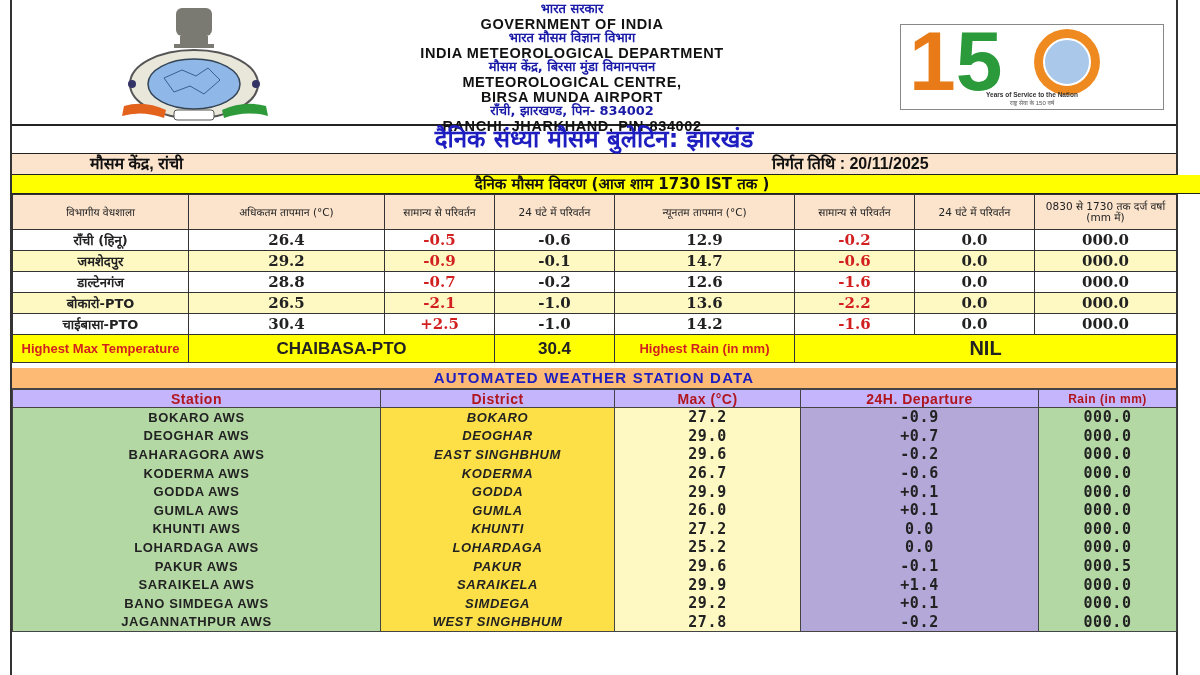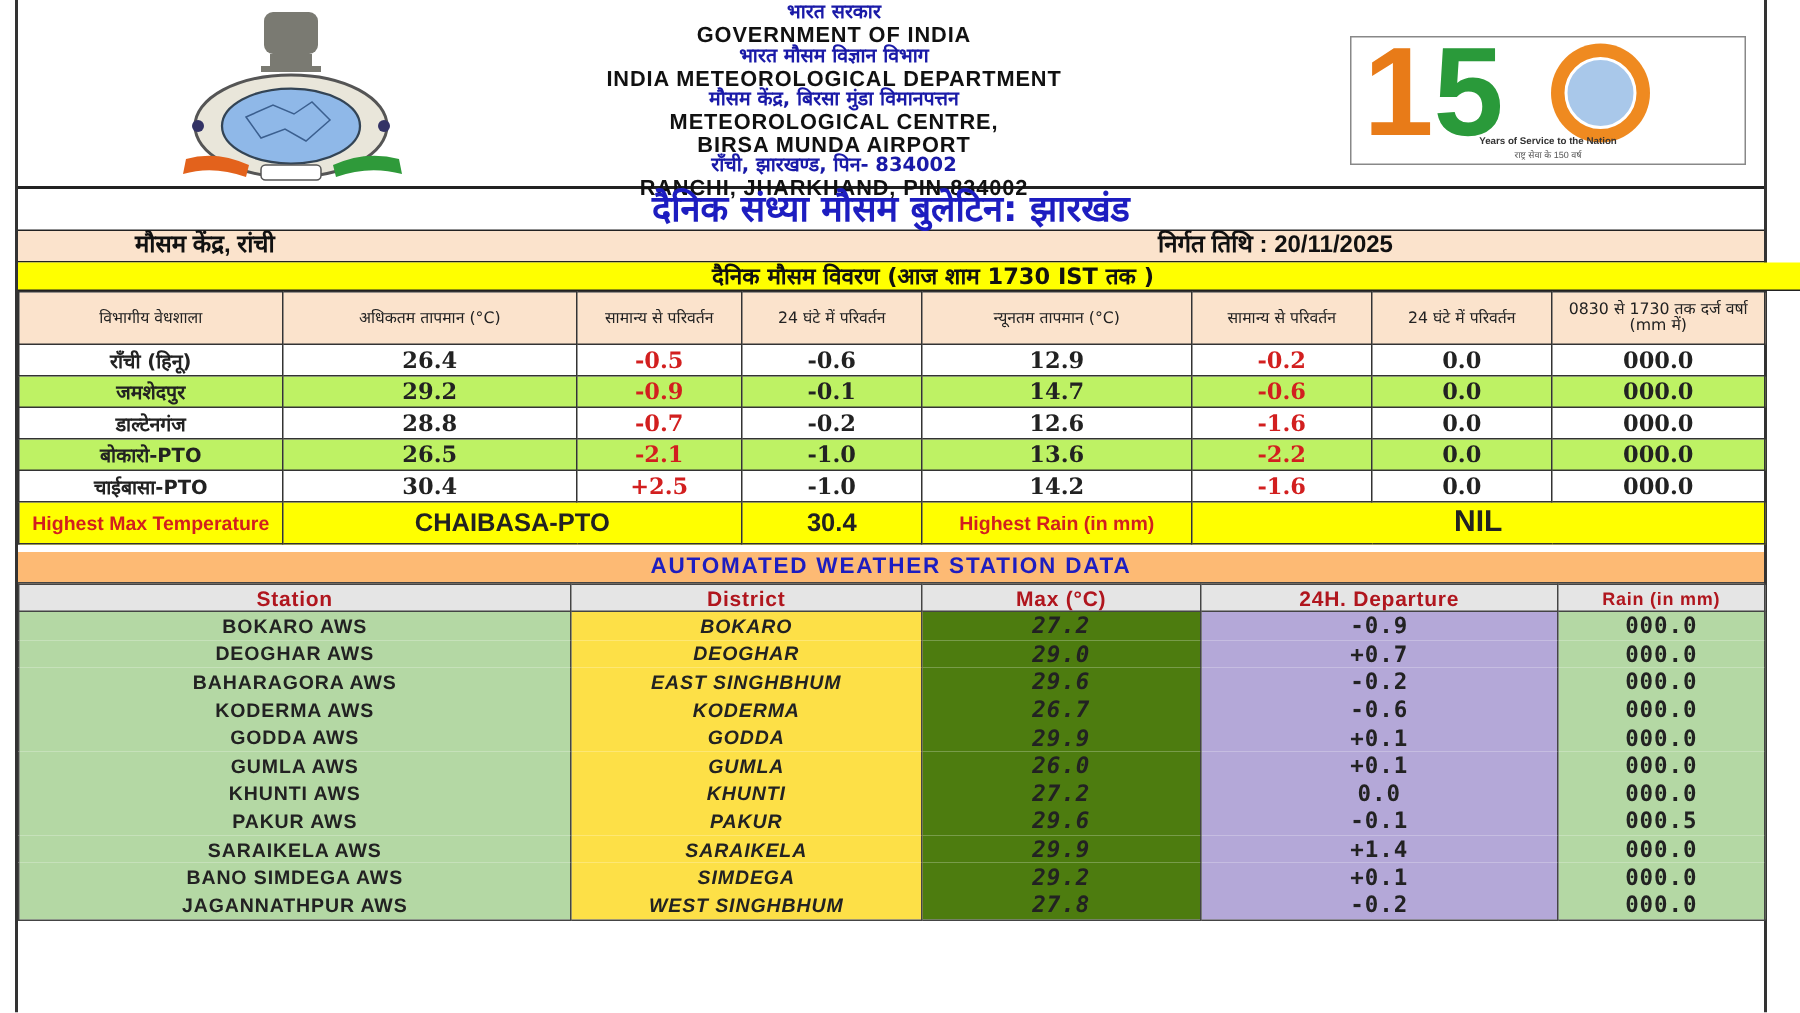--- a/index.html
+++ b/index.html
@@ -1,21 +1,21 @@
 <!DOCTYPE html>
 <html><head>
 <meta charset="utf-8">
 <style>
   html,body{margin:0;padding:0;background:#fff;}
   body{width:1200px;height:675px;overflow:hidden;position:relative;font-family:"Liberation Sans",sans-serif;}
   .sheet{position:absolute;left:10px;top:0;width:1168px;height:675px;border-left:2px solid #333;border-right:2px solid #333;box-sizing:border-box;}
   
   .hdr{position:absolute;left:0;top:0;width:1164px;height:124px;border-bottom:2px solid #222;}
   .logo-imd{position:absolute;left:92px;top:6px;width:180px;height:116px;}
-  .hdr-lines{position:absolute;left:284px;top:2px;width:520px;text-align:center;line-height:14.6px;}
+  .hdr-lines{position:absolute;left:300px;top:2px;width:520px;text-align:center;line-height:14.6px;}
   .hdr-lines .hi{color:#1a1aa8;font-family:"DejaVu Sans",sans-serif;font-size:13px;font-weight:bold;}
   .hdr-lines .en{color:#111;font-size:14.5px;font-weight:bold;letter-spacing:0.6px;}
   .logo150{position:absolute;left:888px;top:24px;width:262px;height:84px;border:1px solid #888;background:#fff;}
   .l150-digits{position:absolute;left:8px;top:-6px;font-size:84px;font-weight:bold;line-height:84px;}
   .l150-one{color:#e87b18;}
   .l150-five{color:#2a9a3a;}
   .l150-ring{position:absolute;left:133px;top:4px;width:66px;height:66px;border-radius:50%;background:#ef8a20;}
   .l150-inner{position:absolute;left:9px;top:9px;width:48px;height:48px;border-radius:50%;background:#a9c8ea;border:2px solid #fff;box-sizing:border-box;}
   .l150-cap1{position:absolute;left:0;width:100%;top:66px;text-align:center;font-size:6.5px;color:#333;font-weight:bold;}
   .l150-cap2{position:absolute;left:0;width:100%;top:74px;text-align:center;font-size:6px;color:#555;}
@@ -24,35 +24,35 @@
   .title-row span{color:#1d1dc0;font-family:"DejaVu Sans",sans-serif;font-size:24px;font-weight:bold;line-height:28px;}
   .centre-row{position:absolute;left:0;top:154px;width:1164px;height:20px;background:#fbe3cc;border-bottom:1px solid #222;font-family:Liberation Sans, sans-serif;font-weight:bold;font-size:16px;color:#111;}
   .centre-row .l{position:absolute;left:78px;top:0;line-height:20px;}
   .centre-row .r{position:absolute;left:760px;top:0;line-height:20px;}
   .summary-row{position:absolute;left:0;top:175px;width:1164px;height:18px;background:#ffff00;border-bottom:1px solid #222;text-align:center;font-family:"DejaVu Sans",sans-serif;font-weight:bold;font-size:15px;line-height:18px;color:#111;padding-left:28px;}
   
   table{border-collapse:collapse;}
   .obs{position:absolute;left:0;top:194px;width:1164px;table-layout:fixed;}
   .obs td{border:1.5px solid #333;text-align:center;padding:0;font-family:"DejaVu Serif",serif;font-weight:bold;font-size:15px;color:#222;height:20px;}
   .obs tr.head td{background:#fbe3cc;font-family:"DejaVu Sans",sans-serif;font-size:10.5px;font-weight:normal;color:#222;line-height:11px;height:34px;}
-  .obs tr.alt td{background:#bef264;}
+  .obs tr.alt td{background:#fef9c3;}
   .obs td.stn{font-family:"DejaVu Sans",sans-serif;font-size:13px;}
   .obs td.red{color:#d21f1f;}
   .obs tr.hl td{background:#ffff00;height:27px;font-family:"Liberation Sans",sans-serif;font-size:17px;}
   .obs tr.hl td.lab{color:#d21f1f;font-size:13px;line-height:12px;}
   .obs tr.hl td.nil{font-size:20px;}
   .aws-banner{position:absolute;left:0;top:368px;width:1164px;height:20px;background:#fdba74;text-align:center;color:#1d1dc0;font-weight:bold;font-size:15px;letter-spacing:1.2px;line-height:20px;border-bottom:1px solid #444;}
   
   .aws{position:absolute;left:0;top:389px;width:1164px;table-layout:fixed;}
-  .aws th{background:#e5e5e5;color:#b0161e;font-size:14px;font-weight:bold;height:17px;border:1.5px solid #444;padding:0;letter-spacing:0.5px;}
+  .aws th{background:#c4b5fd;color:#b0161e;font-size:14px;font-weight:bold;height:17px;border:1.5px solid #444;padding:0;letter-spacing:0.5px;}
   .aws th.small{font-size:12px;}
   .aws td{padding:0;text-align:center;font-weight:bold;font-size:13px;height:18.6px;color:#222;letter-spacing:0.6px;border-left:1.5px solid #444;border-right:1.5px solid #444;}
   .aws td.c1{background:#b4d8a4;}
   .aws td.c2{background:#fde047;font-style:italic;}
-  .aws td.c3{background:#4d7c0f;font-family:"DejaVu Sans Mono",monospace;font-size:15px;font-style:italic;}
+  .aws td.c3{background:#fef9c3;font-family:"DejaVu Sans Mono",monospace;font-size:15px;}
   .aws td.c4{background:#b4a8d8;font-family:"DejaVu Sans Mono",monospace;font-size:15px;}
   .aws td.c5{background:#b4d8a4;font-family:"DejaVu Sans Mono",monospace;font-size:15px;}
   .aws tr:last-child td{border-bottom:1.5px solid #444;}
   .pos{color:#e01818;}
   .neg{color:#1818d0;}
   .zero{color:#111;}
 </style>
 </head>
 <body>
 
@@ -253,20 +253,27 @@
           <td class="c5">000.0</td>
         </tr>
         <tr>
           <td class="c1">KHUNTI AWS</td>
           <td class="c2">KHUNTI</td>
           <td class="c3">27.2</td>
           <td class="c4 zero">0.0</td>
           <td class="c5">000.0</td>
         </tr>
         <tr>
+          <td class="c1">LOHARDAGA AWS</td>
+          <td class="c2">LOHARDAGA</td>
+          <td class="c3">25.2</td>
+          <td class="c4 zero">0.0</td>
+          <td class="c5">000.0</td>
+        </tr>
+        <tr>
           <td class="c1">PAKUR AWS</td>
           <td class="c2">PAKUR</td>
           <td class="c3">29.6</td>
           <td class="c4 neg">-0.1</td>
           <td class="c5">000.5</td>
         </tr>
         <tr>
           <td class="c1">SARAIKELA AWS</td>
           <td class="c2">SARAIKELA</td>
           <td class="c3">29.9</td>

